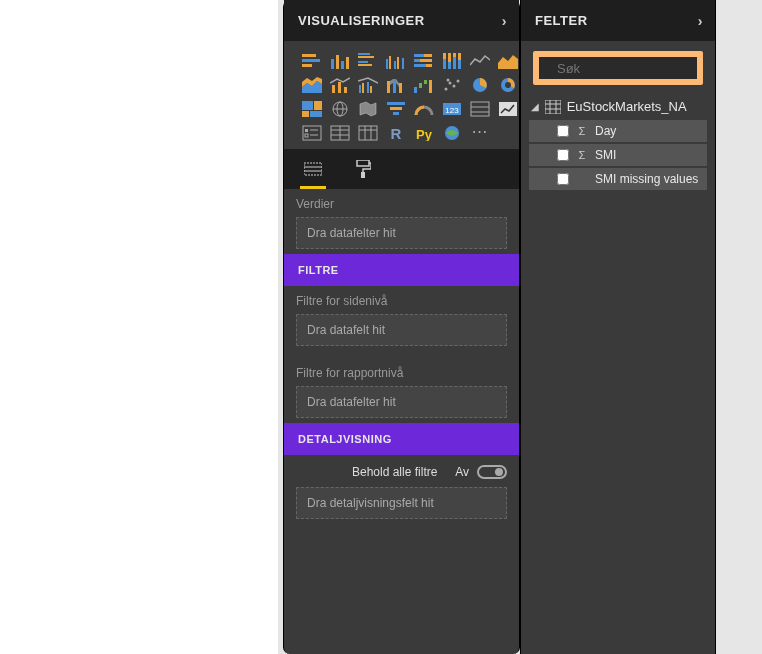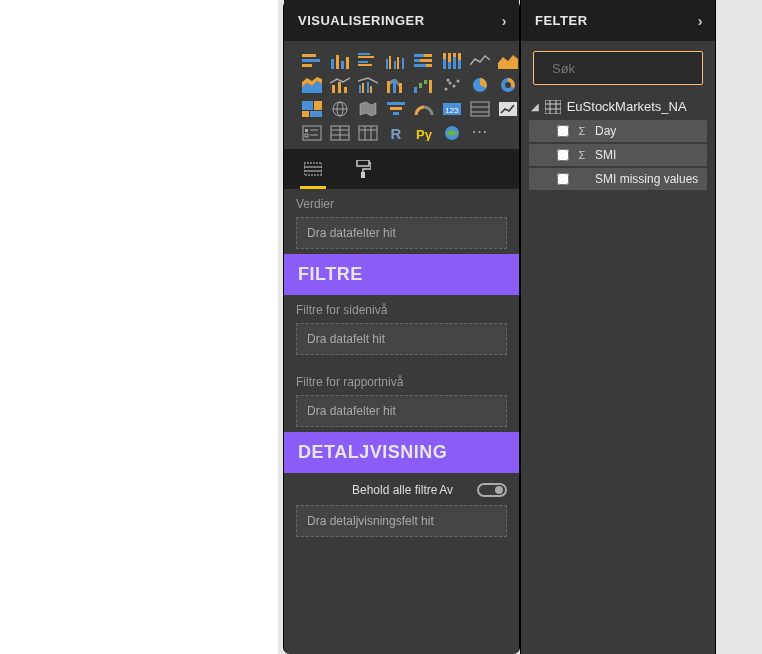--- a/index.html
+++ b/index.html
@@ -106,62 +106,62 @@
     .drop-zone {
       border: 1px dashed #666;
       background: #444;
       color: #aaa;
       font-size: 12px;
       padding: 8px 10px;
       border-radius: 1px;
     }
 
     .section-header {
-      background: #8b5cf6;
+      background: #6d28d9;
       color: #e6e6e6;
-      font-size: 18px;
+      font-size: 11px;
       font-weight: 600;
       letter-spacing: 0.5px;
       padding: 10px 14px;
     }
 
     .toggle-row {
       display: flex;
       align-items: center;
       justify-content: space-between;
       padding: 10px 12px 8px 24px;
       font-size: 12px;
       color: #ddd;
       margin-left: 44px;
     }
     .toggle-right {
       display: flex;
       align-items: center;
-      gap: 24px;
+      gap: 8px;
     }
     .toggle {
       width: 30px;
       height: 14px;
       border: 2px solid #aaa;
       border-radius: 14px;
       position: relative;
     }
     .toggle::after {
       content: '';
       position: absolute;
       width: 8px; height: 8px;
       border-radius: 50%;
       background: #aaa;
       right: 2px; top: 50%;
       transform: translateY(-50%);
     }
 
     .search-box {
       margin: 10px 12px;
-      border: 1px solid #fdba74;
+      border: 6px solid #fdba74;
       background: #2a2a2a;
       height: 34px;
       display: flex;
       align-items: center;
       padding: 0 10px;
       gap: 8px;
       border-radius: 2px;
     }
     .search-box input {
       background: transparent;

